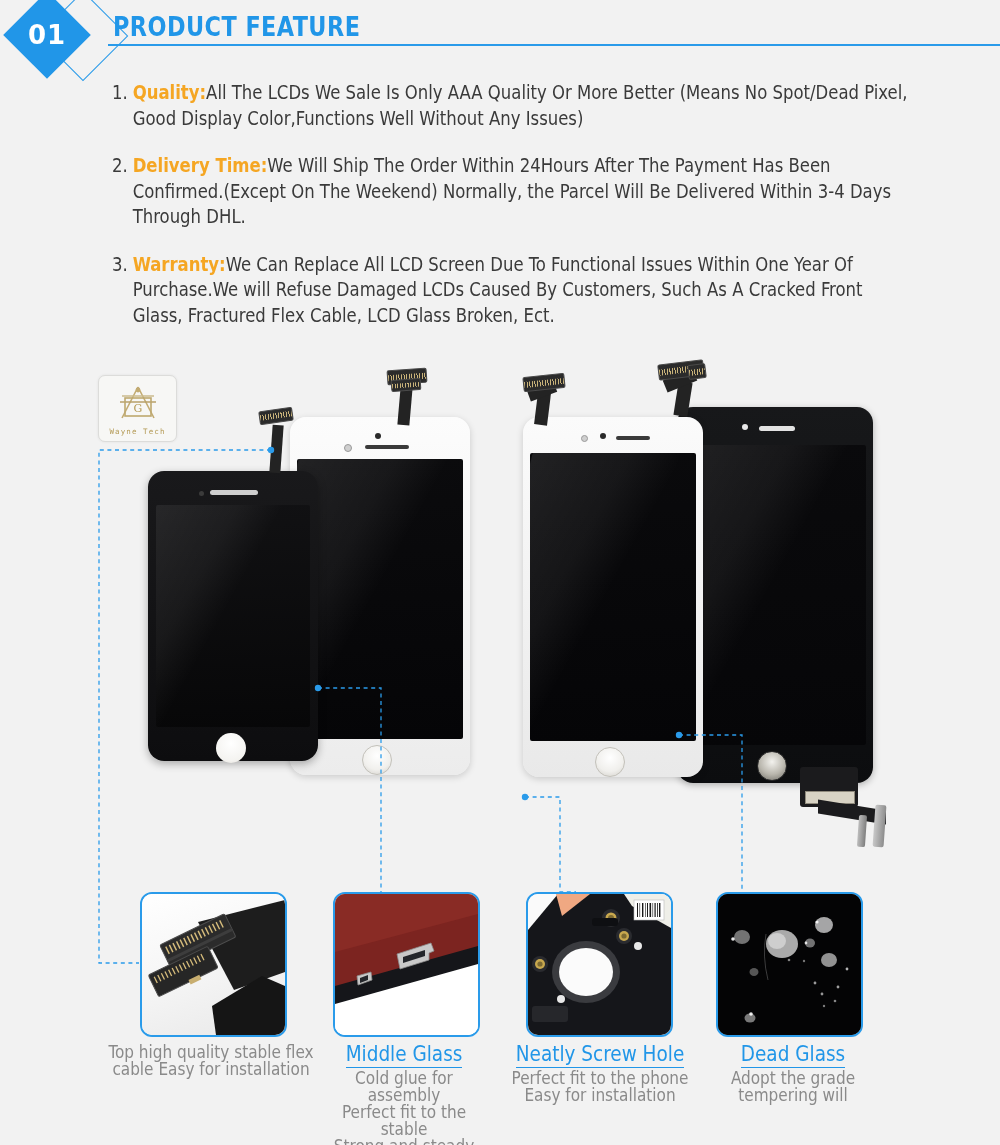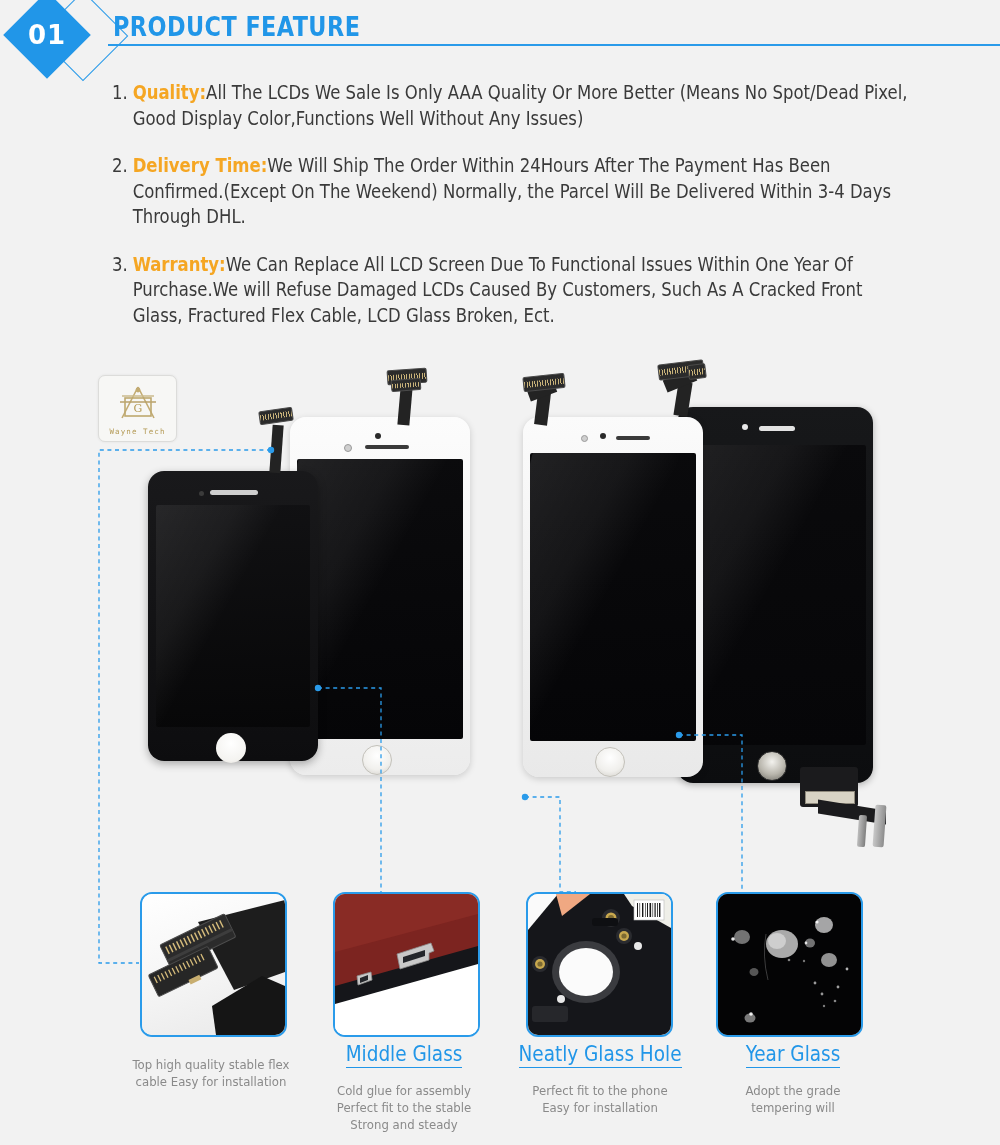--- a/index.html
+++ b/index.html
@@ -111,21 +111,21 @@
   
   .captions{position:absolute;left:0;top:1042px;width:1000px;}
   .caption{position:absolute;text-align:center;}
   .cap-title{
     color:#2196E8;font-size:20.5px;
     border-bottom:1.6px solid #2196E8;display:inline-block;
     padding-bottom:1px;white-space:nowrap;
     font-family:"DejaVu Sans Condensed","Liberation Sans", sans-serif;
   }
   .cap-sub{
-    margin-top:14px;color:#8a8a8a;font-size:13px;line-height:17px;
+    margin-top:2px;color:#8a8a8a;font-size:17px;line-height:17px;
     font-family:"DejaVu Sans Condensed","Liberation Sans", sans-serif;
     white-space:pre-line;
   }
 </style>
 </head>
 <body>
 
 <div class="header">
   <div class="diamond-outline"></div>
   <div class="diamond-fill"></div>
@@ -414,24 +414,24 @@
   </div>
 
   <div class="caption" style="left:318px;width:172px;">
     <div class="cap-title">Middle Glass</div>
     <div class="cap-sub">Cold glue for assembly
 Perfect fit to the stable
 Strong and steady</div>
   </div>
 
   <div class="caption" style="left:500px;width:200px;">
-    <div class="cap-title">Neatly Glass Hole</div>
+    <div class="cap-title">Neatly Screw Hole</div>
     <div class="cap-sub">Perfect fit to the phone
 Easy for installation</div>
   </div>
 
   <div class="caption" style="left:700px;width:186px;">
-    <div class="cap-title">Year Glass</div>
+    <div class="cap-title">Dead Glass</div>
     <div class="cap-sub">Adopt the grade
 tempering will</div>
   </div>
 
 </div>
 
 </body></html>

